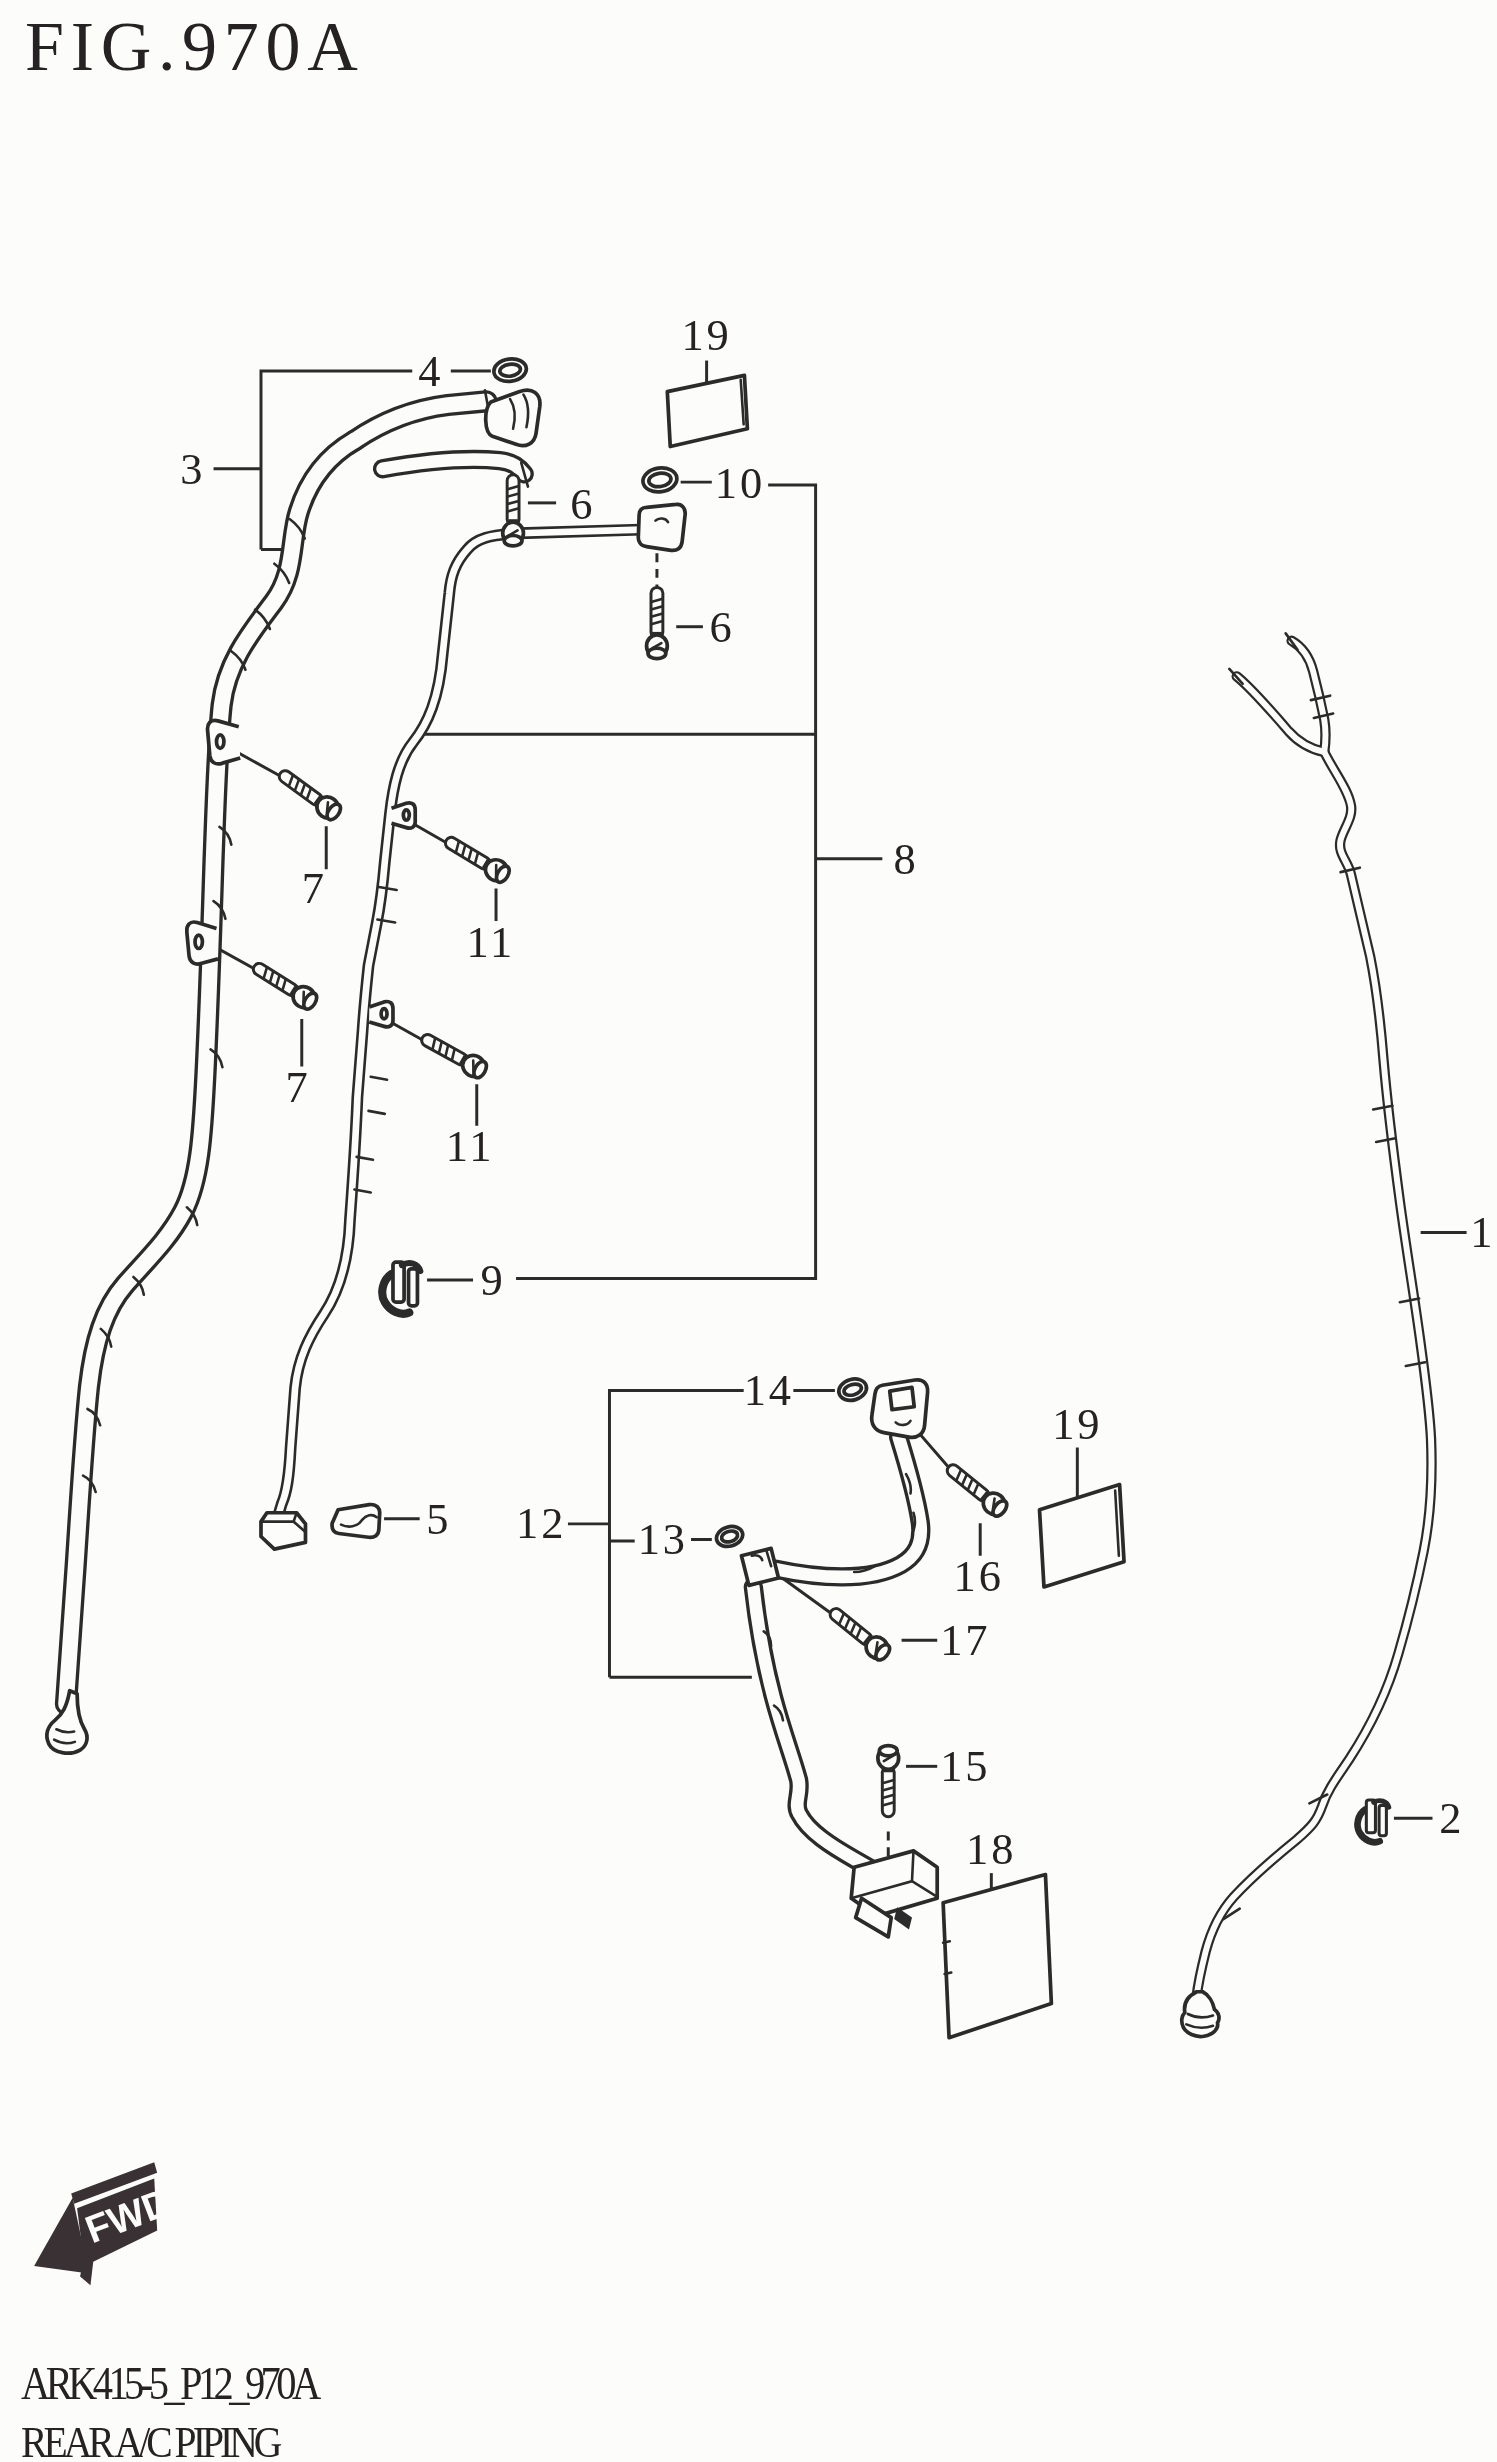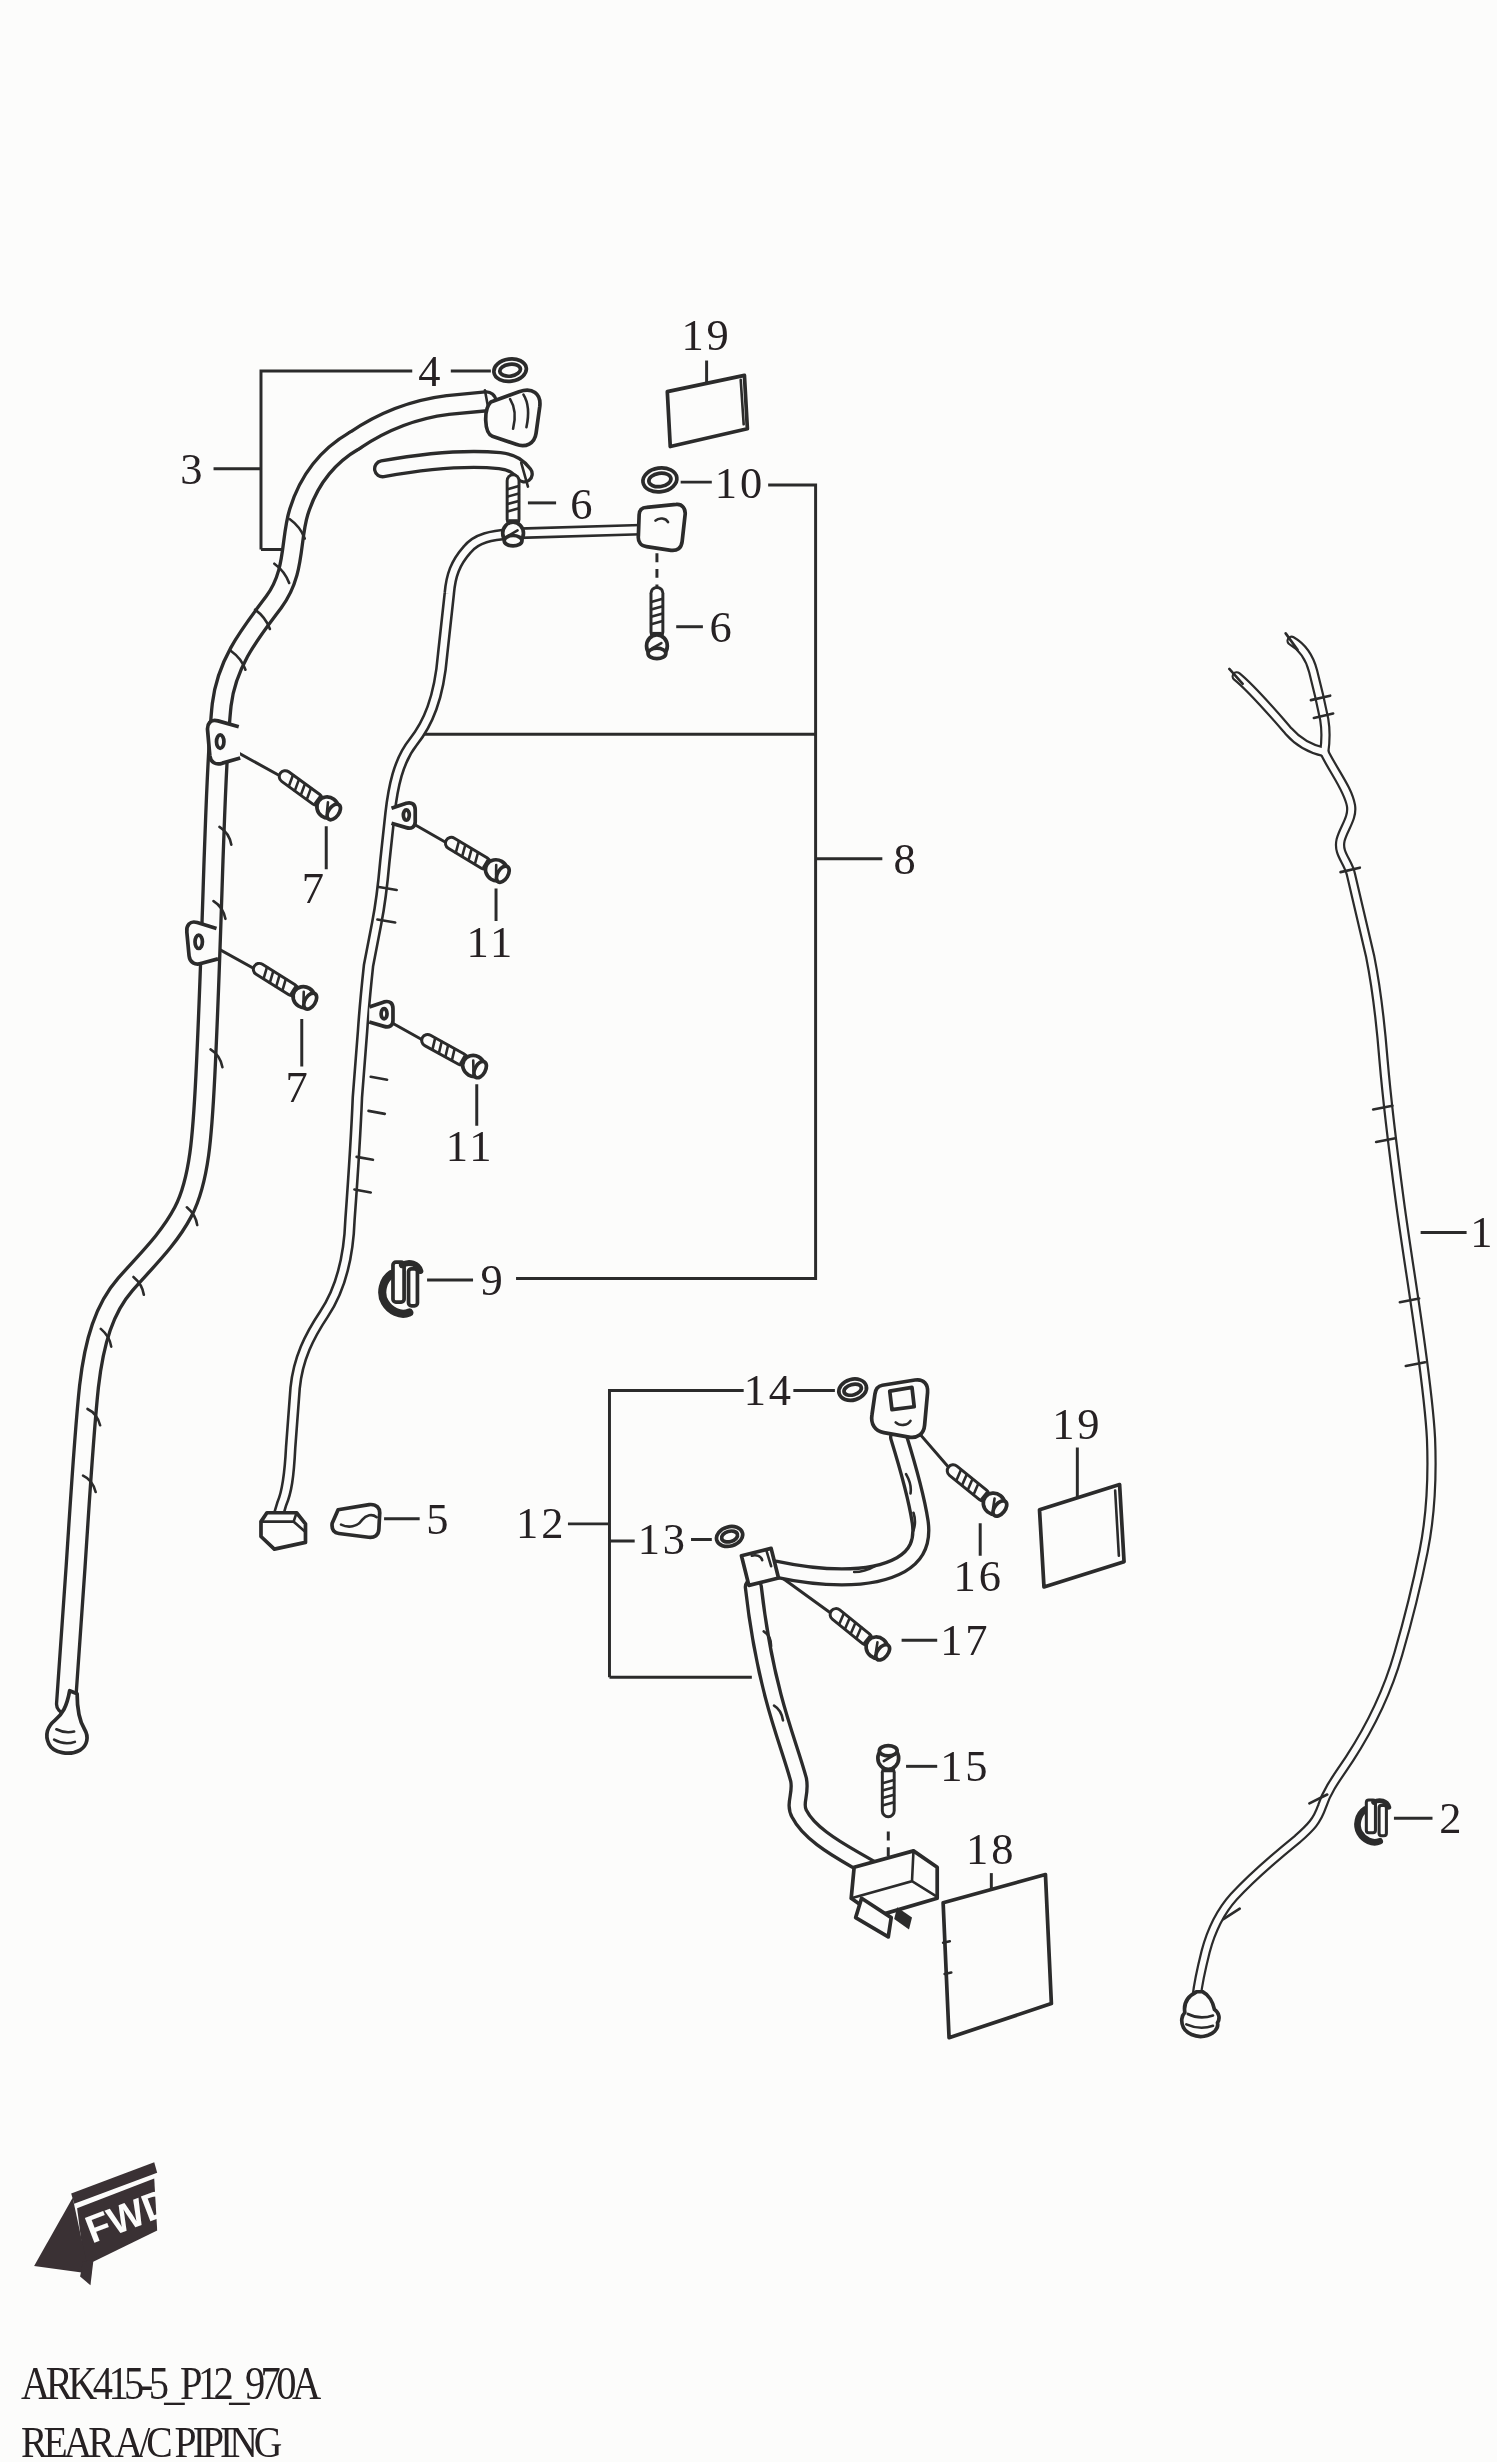--- a/index.html
+++ b/index.html
@@ -31,20 +31,21 @@
   .bi{fill:none;stroke:#fcfcfb;stroke-width:12;stroke-linecap:round;}
   .bt{fill:none;stroke:#2b2b2b;stroke-width:3.5;}
   text.call{font-family:"Liberation Serif",serif;font-size:60px;fill:#262123;letter-spacing:4px;}
   text.fwd{font-family:"Liberation Sans",sans-serif;font-weight:bold;font-size:52px;fill:#fcfcfb;}
 </style>
 </head>
 <body>
 
 <div class="page">
 
+  <div class="title">FIG.970A</div>
 
   <svg viewBox="0 0 2019 3320" width="1497" height="2462">
 
     <defs>
       <g id="bolt">
         <path d="M2,0 L54,0" class="bo"></path>
         <path d="M2,0 L54,0" class="bi"></path>
         <path d="M9,-9 L14,9 M19,-9 L24,9 M29,-9 L34,9 M39,-9 L44,9" class="bt"></path>
         <path d="M54,0 L64,0" style="stroke:#2b2b2b;stroke-width:13;fill:none"></path>
         <ellipse cx="73" cy="0" rx="15" ry="14" class="outl"></ellipse>

